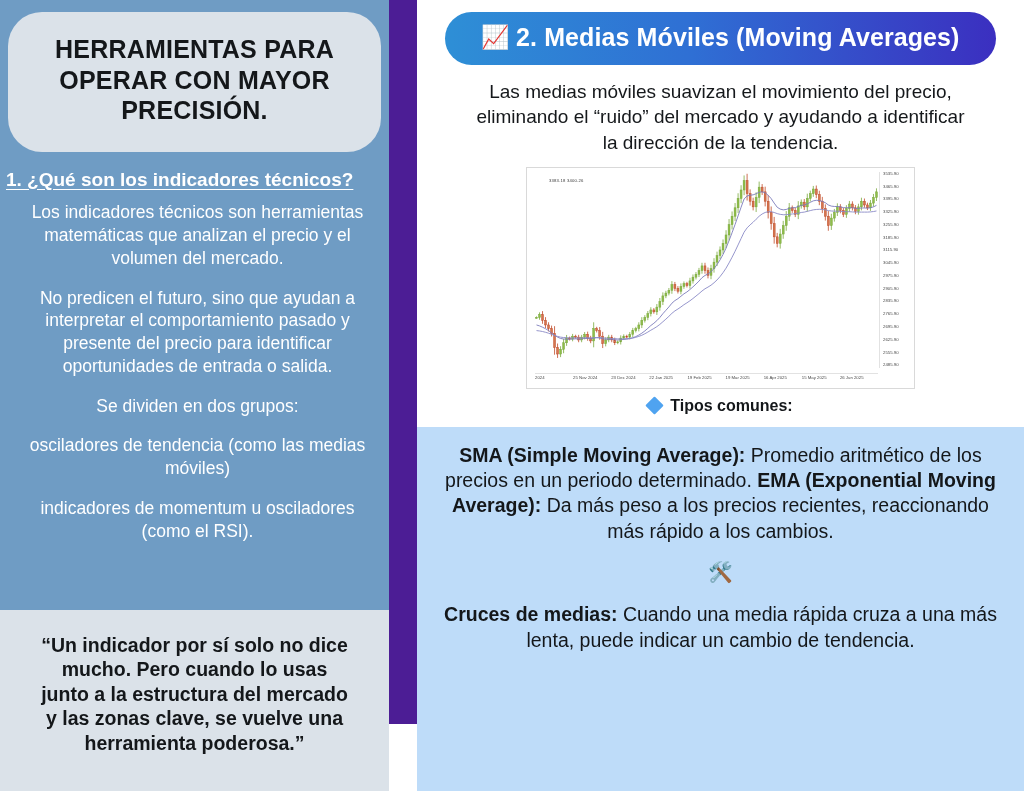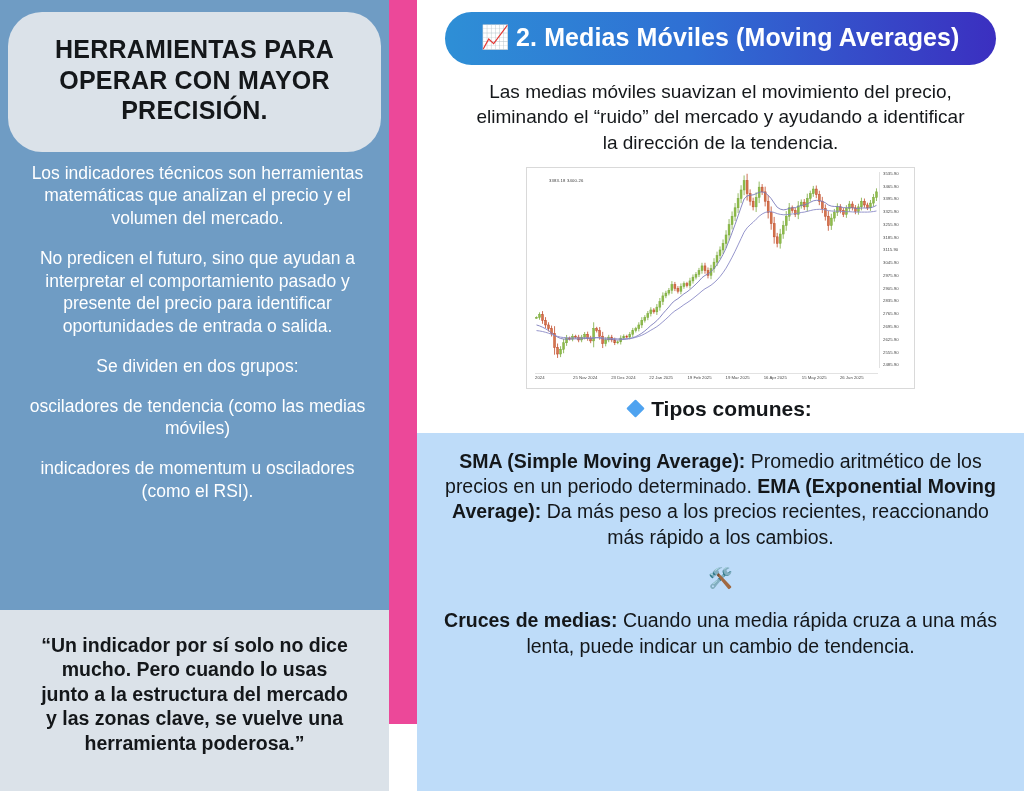--- a/index.html
+++ b/index.html
@@ -6,21 +6,21 @@
   html, body {
     width: 1024px; height: 791px;
     font-family: "Liberation Sans", sans-serif;
     background: #ffffff;
     overflow: hidden;
   }
   .page {
     position: relative;
     width: 1024px; height: 724px;
     display: flex;
-    background: #ec4899;
+    background: #4c1d95;
     gap: 28px;
   }
 
   
   .left-col {
     position: relative;
     width: 389px; height: 791px;
     background: #6f9cc4;
     display: flex;
     flex-direction: column;
@@ -170,21 +170,21 @@
     white-space: nowrap;
     flex: 1 1 0;
     text-align: left;
   }
   .plot-svg { position: absolute; left: 8px; top: 4px; right: 36px; bottom: 20px; }
 
   .tipos {
     margin: 8px 0 0 0;
     text-align: center;
     font-weight: 700;
-    font-size: 21px;
+    font-size: 16px;
     color: #14171a;
     display: flex;
     align-items: center;
     justify-content: center;
     gap: 9px;
     padding-bottom: 12px;
   }
   .diamond {
     width: 13px; height: 13px;
     background: #4fa3f0;
@@ -218,20 +218,21 @@
 </head>
 <body>
 
 <div class="page">
 
   <div class="left-col">
     <div class="left-top">
       <div class="title-pill">
         <div class="t">HERRAMIENTAS PARA OPERAR CON MAYOR PRECISIÓN.</div>
       </div>
+      <div class="section-heading">1. ¿Qué son los indicadores técnicos?</div>
     </div>
 
     <div class="left-body">
       <p>Los indicadores técnicos son herramientas matemáticas que analizan el precio y el volumen del mercado.</p>
       <p>No predicen el futuro, sino que ayudan a interpretar el comportamiento pasado y presente del precio para identificar oportunidades de entrada o salida.</p>
       <p>Se dividen en dos grupos:</p>
       <p>osciladores de tendencia (como las medias móviles)</p>
       <p>indicadores de momentum u osciladores (como el RSI).</p>
     </div>
 

